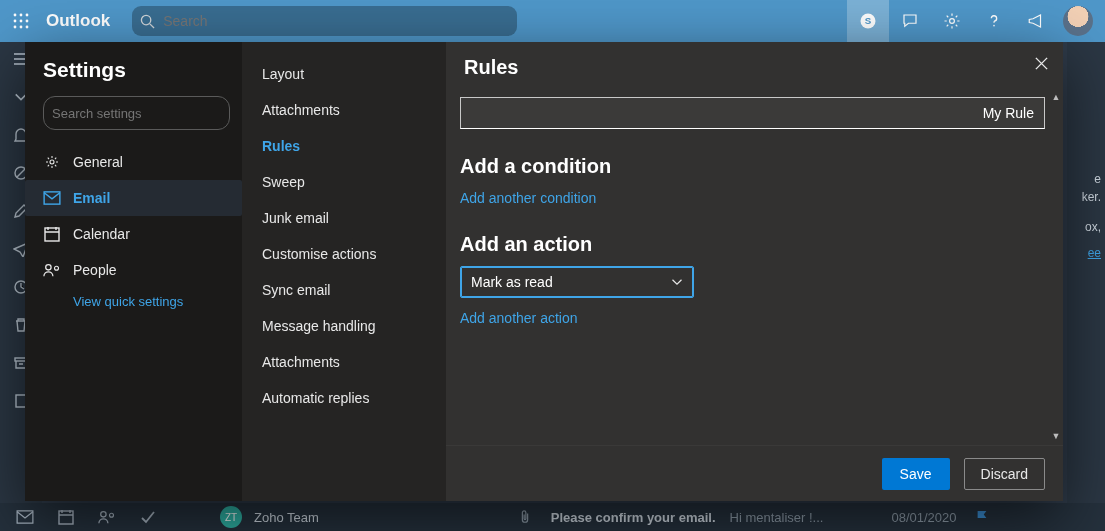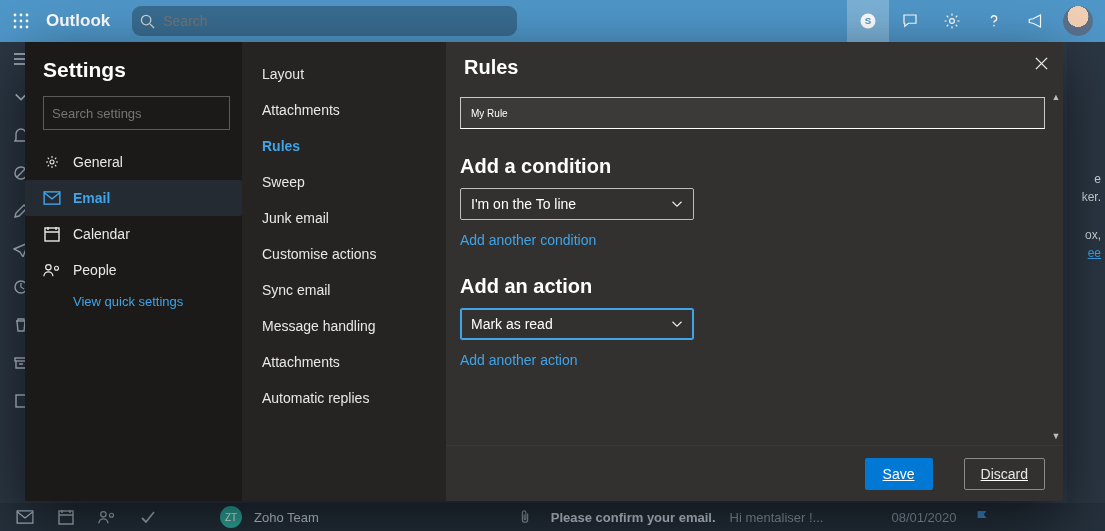--- a/index.html
+++ b/index.html
@@ -39,40 +39,40 @@
   .ms-subject{flex:none;margin-left:auto;margin-right:14px;}
   .ms-snippet{color:#8f9daa;margin-right:20px;}
   .ms-date{color:#8f9daa;margin-right:18px;margin-left:48px;}
   
   .backlog{position:absolute;top:42px;right:0;width:38px;bottom:28px;background:#2b3744;}
   .backlog span{position:absolute;right:4px;color:#cfd8e1;font-size:12px;white-space:nowrap;}
   
   .modal{position:absolute;left:25px;top:42px;width:1038px;height:459px;background:var(--panel-form);display:flex;box-shadow:0 20px 60px rgba(0,0,0,.6);}
   .col1{width:217px;background:var(--panel-dark);padding:16px 12px 0 18px;}
   .col1 h1{font-size:21px;font-weight:600;margin-bottom:14px;}
-  .search2{height:34px;border:1px solid #5a5a5a;border-radius:0;display:flex;align-items:center;padding:12px 8px;color:#bdbdbd;margin-bottom:14px;}
+  .search2{height:34px;border:1px solid #5a5a5a;border-radius:12px;display:flex;align-items:center;padding:12px 8px;color:#bdbdbd;margin-bottom:14px;}
   .search2 input{flex:1;background:transparent;border:none;outline:none;color:#ddd;font-size:13px;}
   .navitem{display:flex;align-items:center;height:36px;gap:12px;font-size:14px;color:#e8e8e8;cursor:pointer;border-radius:2px;}
   .navitem.sel{color:var(--link);font-weight:600;background:#252b33;position:relative;margin-left:-18px;padding-left:18px;margin-right:-12px;}
   .navitem .nico{width:18px;display:flex;justify-content:center;color:inherit;}
   .quick{color:var(--link);font-size:13px;font-weight:400;margin-left:30px;margin-top:6px;cursor:pointer;}
   .col2{width:204px;background:var(--panel-mid);padding:14px 0;}
   .subitem{height:36px;display:flex;align-items:center;padding:0 20px;font-size:14px;color:#e8e8e8;cursor:pointer;}
   .subitem.sel{color:var(--link);font-weight:600;}
   .col3{flex:1;background:var(--panel-form);display:flex;flex-direction:column;position:relative;}
   .c3-head{display:flex;align-items:center;padding:14px 18px 6px 18px;}
   .c3-head h2{font-size:20px;font-weight:600;}
   .closex{position:absolute;right:14px;top:14px;cursor:pointer;color:#e8e8e8;}
   .form-scroll{flex:1;overflow:hidden;padding:6px 18px 4px 14px;position:relative;}
-  .rule-name{width:100%;height:32px;background:#3b3a39;border:1px solid #c8c8c8;border-bottom:1.5px solid #fff;color:#fff;font-size:10px;padding:0 10px;outline:none;margin-top:6px;}
+  .rule-name{width:100%;height:32px;background:#3b3a39;border:1px solid #c8c8c8;border-bottom:1.5px solid #fff;color:#fff;font-size:14px;padding:0 10px;outline:none;margin-top:6px;text-align:right;}
   .section-label{font-size:20px;font-weight:600;margin-top:26px;}
   .dd{margin-top:10px;width:234px;height:32px;border:1px solid #bdbdbd;border-radius:2px;display:flex;align-items:center;justify-content:space-between;padding:0 10px;font-size:14px;cursor:pointer;background:var(--panel-form);}
   .dd.focus{border-color:var(--link);box-shadow:0 0 0 1px var(--link) inset;}
   .linkbtn{color:var(--link);font-size:14px;margin-top:12px;cursor:pointer;display:inline-block;}
-  .footer{height:56px;border-top:1px solid #3a3938;display:flex;align-items:center;justify-content:flex-end;gap:31px;padding:0 18px;text-decoration:underline;}
+  .footer{height:56px;border-top:1px solid #3a3938;display:flex;align-items:center;justify-content:flex-end;gap:14px;padding:0 18px;}
   .btn{height:32px;min-width:68px;padding:0 16px;font-size:14px;display:flex;align-items:center;justify-content:center;border-radius:2px;cursor:pointer;}
   .btn.primary{background:var(--accent);color:#fff;}
   .btn.secondary{background:transparent;border:1px solid #8a8a8a;color:#e8e8e8;}
   .scrollind{position:absolute;right:2px;top:50px;width:10px;bottom:60px;}
   .scrollind .arrow{position:absolute;left:0;width:10px;height:10px;color:#bdbdbd;font-size:9px;text-align:center;}
   svg{display:block;}
 </style>
 </head>
 <body>
 
@@ -187,21 +187,21 @@
     <div class="ico">
         <svg width="16" height="16" viewBox="0 0 16 16">
           <rect x="3" y="2" width="10" height="12" fill="none" stroke="#b9c5d0" stroke-width="1.4"></rect>
         </svg>
       </div>
   </div>
 
   <div class="backlog">
     <span style="top:130px">e</span>
     <span style="top:148px">ker.</span>
-    <span style="top:186px">ox,</span>
+    <span style="top:178px">ox,</span>
     <span style="top:204px;color:#3fa5e8;text-decoration:underline">ee</span>
   </div>
 
   <div class="bottombar">
     <div class="bb-left">
       <span>
           <svg width="18" height="14" viewBox="0 0 20 16">
             <rect x="1" y="1" width="18" height="14" fill="none" stroke="#a8b5c2" stroke-width="1.4"></rect>
             <path stroke="#a8b5c2" stroke-width="1.4" fill="none" d="M1 2l9 7 9-7"></path>
           </svg>
@@ -315,26 +315,20 @@
       <div class="closex">
         <svg width="15" height="15" viewBox="0 0 16 16">
             <path stroke="#e8e8e8" stroke-width="1.5" d="M2 2l12 12M14 2 2 14"></path>
           </svg>
       </div>
 
       <div class="form-scroll">
         <input class="rule-name" value="My Rule" style="">
 
         <div class="section-label">Add a condition</div>
-        <div class="dd">
-          <span>I'm on the To line</span>
-          <svg width="12" height="12" viewBox="0 0 16 16">
-              <path fill="none" stroke="#e8e8e8" stroke-width="1.6" d="M2 5l6 6 6-6"></path>
-            </svg>
-        </div>
         <div class="linkbtn">Add another condition</div>
 
         <div class="section-label">Add an action</div>
         <div class="dd focus">
           <span>Mark as read</span>
           <svg width="12" height="12" viewBox="0 0 16 16">
               <path fill="none" stroke="#e8e8e8" stroke-width="1.6" d="M2 5l6 6 6-6"></path>
             </svg>
         </div>
         <div class="linkbtn">Add another action</div>

